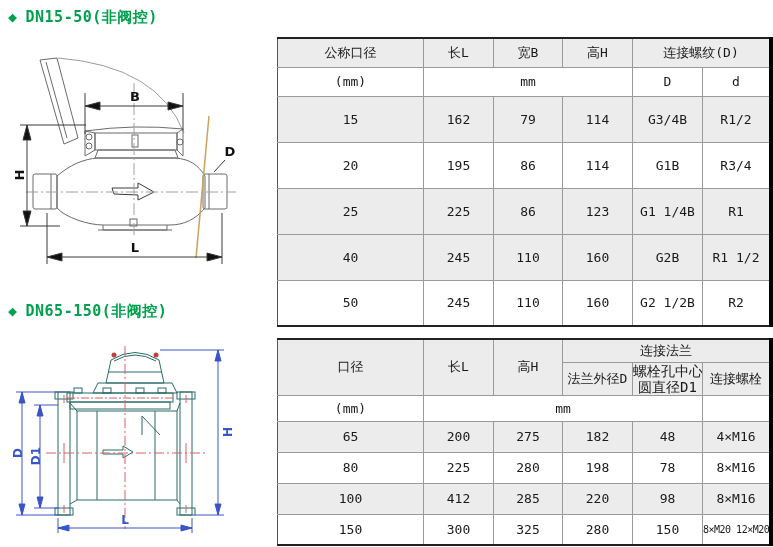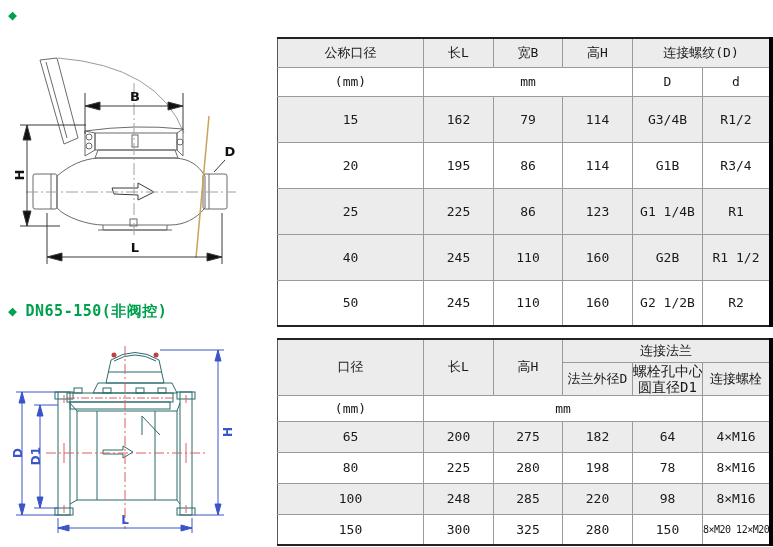--- a/index.html
+++ b/index.html
@@ -31,20 +31,21 @@
   .dia2{left:8px;top:343px;}
   svg text{font-family:"DejaVu Sans","Liberation Sans",sans-serif;}
 </style>
 </head>
 <body>
 
 <div class="page">
 
   <div class="sec-title t1">
     <span class="diamond">◆</span>
+    <span>DN15-50(非阀控)</span>
   </div>
 
   <svg class="diagram dia1" width="262" height="258" viewBox="0 0 262 258">
     <g stroke="#6b6b6b" stroke-width="1" fill="none">
 
       <polygon points="32,22 49,20 70,100 56,106"></polygon>
       <line x1="38" y1="24" x2="59" y2="100"></line>
 
       <path d="M50,20 Q150,28 176,95" stroke="#9b9b9b"></path>
 
@@ -284,34 +285,34 @@
     <tr class="u">
       <td>(mm)</td>
       <td colspan="4">mm</td>
       <td></td>
     </tr>
     <tr class="data shade">
       <td>65</td>
       <td>200</td>
       <td>275</td>
       <td>182</td>
-      <td>64</td>
+      <td>48</td>
       <td>4×M16</td>
     </tr>
     <tr class="data">
       <td>80</td>
       <td>225</td>
       <td>280</td>
       <td>198</td>
       <td>78</td>
       <td>8×M16</td>
     </tr>
     <tr class="data shade">
       <td>100</td>
-      <td>248</td>
+      <td>412</td>
       <td>285</td>
       <td>220</td>
       <td>98</td>
       <td>8×M16</td>
     </tr>
     <tr class="data">
       <td>150</td>
       <td>300</td>
       <td>325</td>
       <td>280</td>

